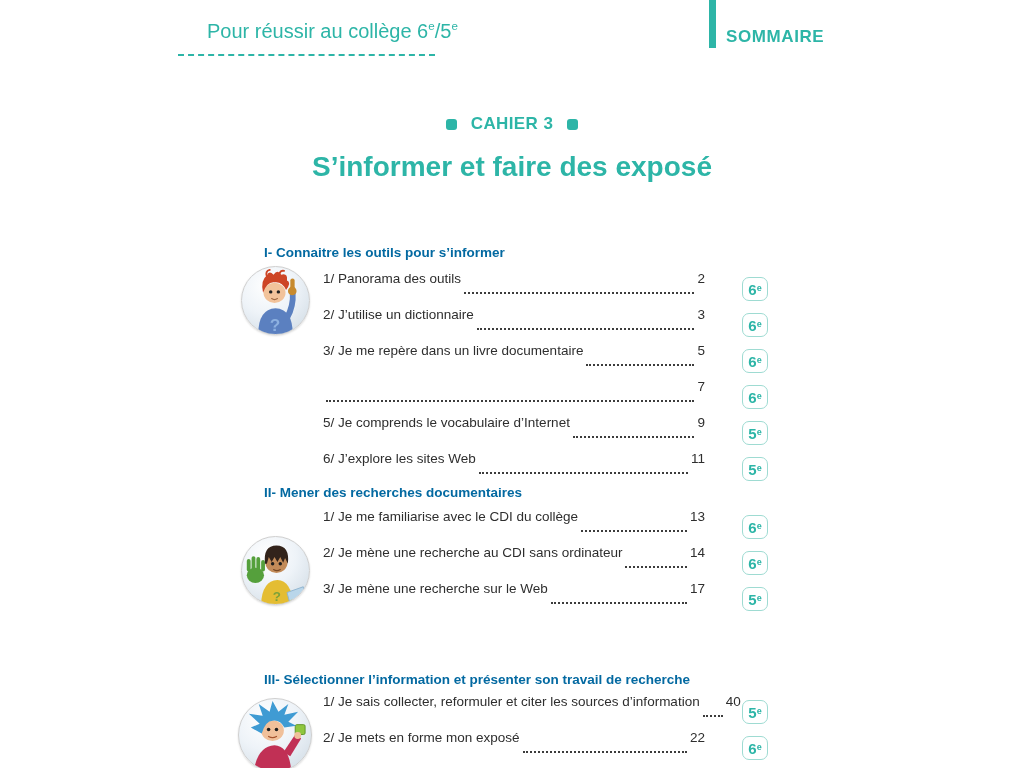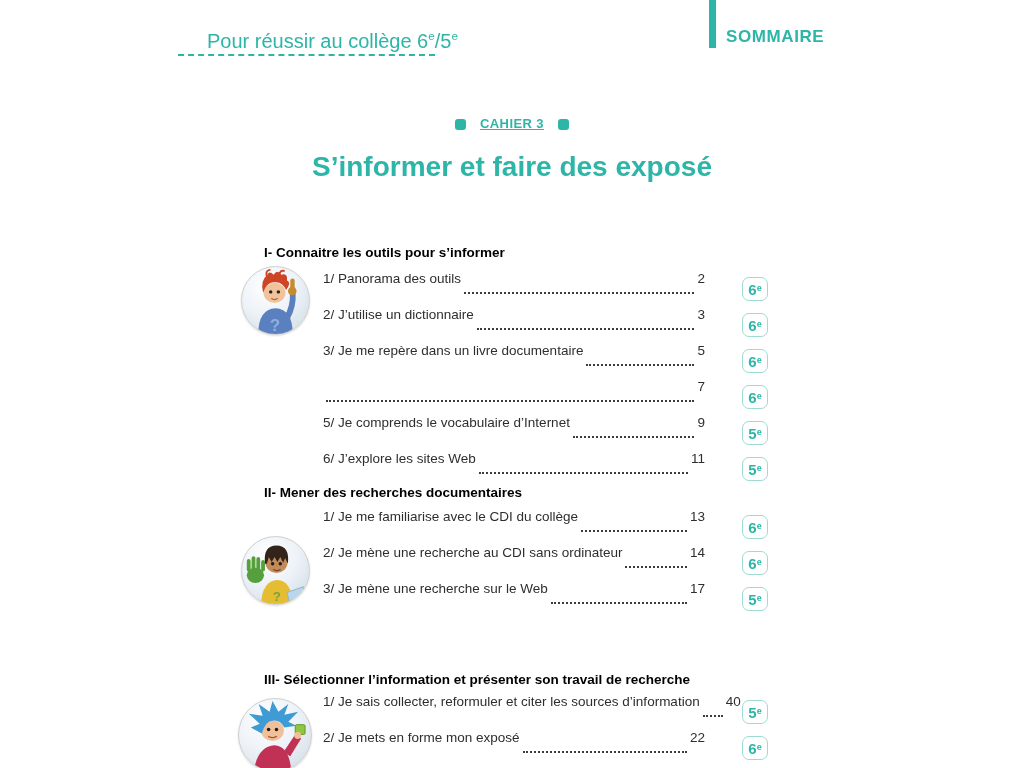--- a/index.html
+++ b/index.html
@@ -14,21 +14,21 @@
     width:1024px;height:768px;
     background:#ffffff;
     overflow:hidden;
     font-family:"Liberation Sans", sans-serif;
     color:var(--text_dark);
   }
   sup{font-size:0.58em;line-height:0;}
 
   
   .booklet-title{
-    position:absolute;left:207px;top:30px;
+    position:absolute;left:207px;top:20px;
     font-size:20px;line-height:22px;color:var(--teal);
   }
   .dash-underline{
     position:absolute;left:178px;top:54px;width:257px;height:0;
     border-bottom:2px dashed var(--teal);
   }
   .sommaire-bar{
     position:absolute;left:709px;top:0;width:7px;height:48px;
     background:var(--teal);
   }
@@ -36,39 +36,38 @@
     position:absolute;left:726px;top:27px;
     font-size:17px;font-weight:bold;letter-spacing:0.6px;color:var(--teal);
   }
 
   
   .cahier-block{
     position:absolute;left:0;top:114px;width:1024px;text-align:center;
   }
   .cahier-label-line{
     display:flex;align-items:center;justify-content:center;gap:14px;
-    font-size:13px;font-weight:bold;letter-spacing:0.4px;color:var(--teal);
+    font-size:17px;font-weight:bold;letter-spacing:0.4px;color:var(--teal);
     line-height:20px;
-    text-decoration:underline;
   }
   .cahier-square{
     display:inline-block;width:11px;height:11px;border-radius:3px;
     background:var(--teal);
   }
   .cahier-title{
     margin-top:17px;
     font-size:28px;line-height:31px;font-weight:bold;color:var(--teal);
   }
 
   
   .toc-section{
     position:absolute;left:264px;width:441px;
   }
   .toc-section h3{
-    font-size:13.5px;line-height:17px;font-weight:bold;color:#000000;
+    font-size:13.5px;line-height:17px;font-weight:bold;color:#0369a1;
   }
   .toc-rows{display:block;}
   .row{
     position:relative;height:36px;margin-left:59px;
     display:flex;align-items:flex-start;
     font-size:13.5px;color:var(--text_dark);
   }
   .item-label{white-space:nowrap;}
   .leader{
     flex:1;height:0;margin:0 3px;

